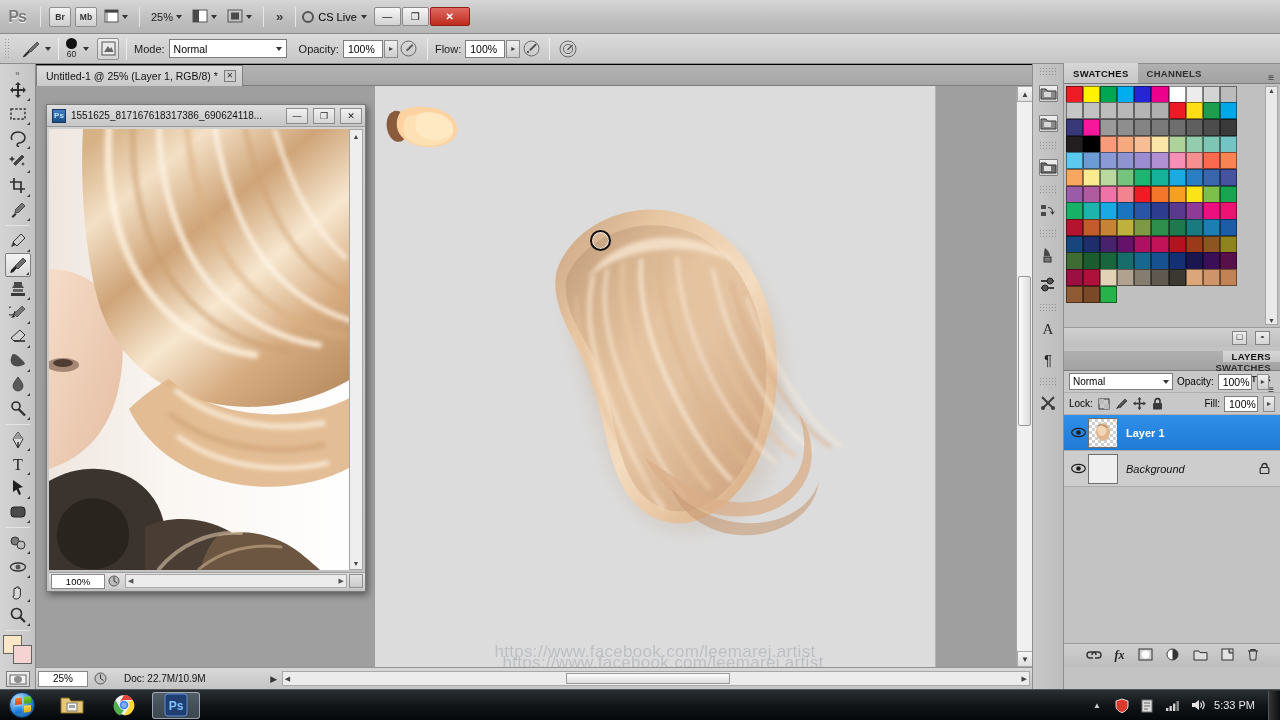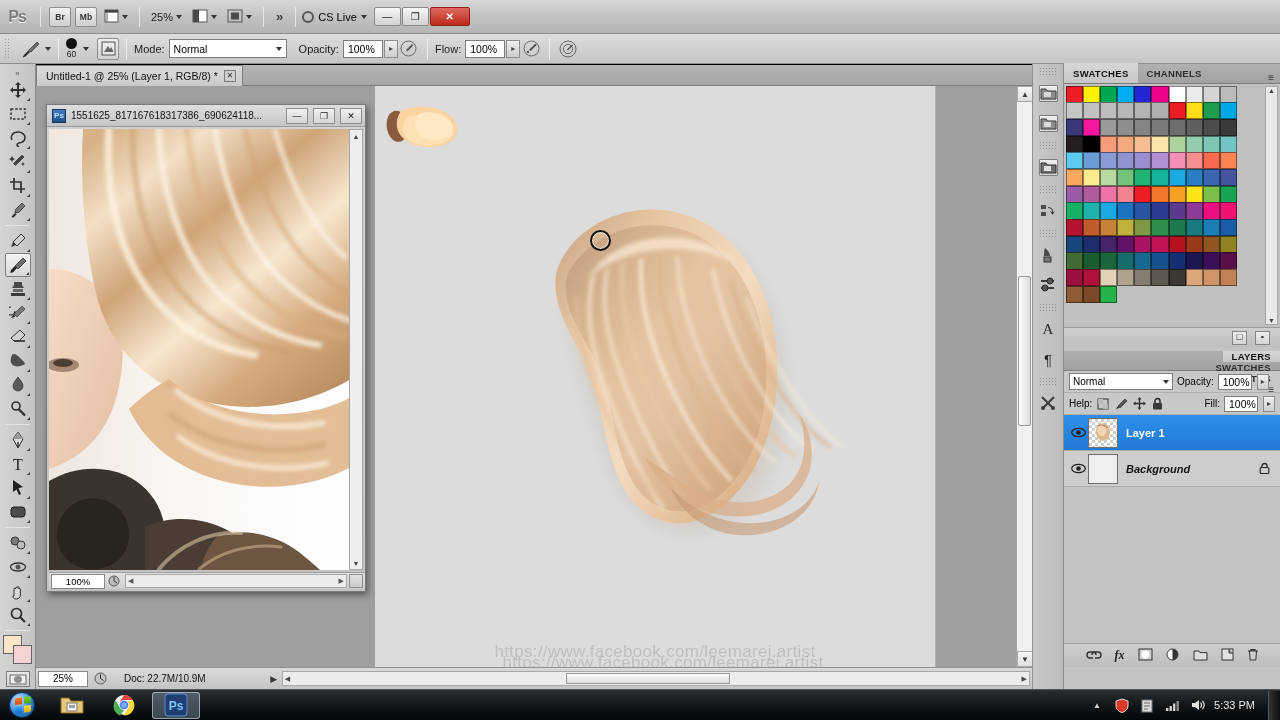--- a/index.html
+++ b/index.html
@@ -267,21 +267,21 @@
   }
   .lk-icon { width: 14px; height: 14px; display:flex; align-items:center; justify-content:center;
              font-size: 10px; color: #1d1d1d; }
   .layer-item {
     display: flex; align-items: center; height: 36px; padding: 0 4px;
     border-bottom: 1px solid #adadad; background: #cdcdcd;
   }
   .layer-item.selected { background: linear-gradient(#2f8fe8,#1f7ad6); }
   .eye { width: 20px; display: flex; align-items: center; justify-content: center; }
   .layer-thumb { width: 30px; height: 30px; border: 1px solid #6f6f6f; background: #fff; }
-  .layer-name { margin-left: 8px; font-size: 11px; color: #111; font-weight: bold; }
+  .layer-name { margin-left: 8px; font-size: 11px; color: #111; }
   .layer-item.selected .layer-name { color: #fff; font-weight: bold; }
   .layers-foot {
     position: absolute; left: 0; bottom: 22px; width: 216px; height: 24px;
     display: flex; align-items: center; justify-content: center; gap: 13px;
     background: linear-gradient(#cfcfcf,#bdbdbd); border-top: 1px solid #9c9c9c;
   }
 
   
   .statusbar {
     position: absolute; left: 36px; top: 667px; width: 996px; height: 22px;
@@ -995,21 +995,21 @@
       <div class="blend-select">
         <span>Normal</span>
         <span class="caret"></span>
       </div>
       <span>Opacity:</span>
       <div class="ob-num" style="width:34px;height:16px;">100%</div>
       <div class="ob-spin" style="height:16px;width:12px;">▸</div>
     </div>
 
     <div class="layers-row">
-      <span>Help:</span>
+      <span>Lock:</span>
       <span class="lk-icon">
         <svg width="12" height="12" viewBox="0 0 12 12">
             <rect x="1" y="1" width="10" height="10" fill="none" stroke="#333"></rect>
             <rect x="1" y="1" width="5" height="5" fill="#bbb"></rect>
             <rect x="6" y="6" width="5" height="5" fill="#bbb"></rect>
           </svg>
       </span>
       <span class="lk-icon">
         <svg width="13" height="12" viewBox="0 0 13 12">
             <path d="M10 1l2 2-7 7-2-2z" fill="#555" stroke="#222" stroke-width=".6"></path>

